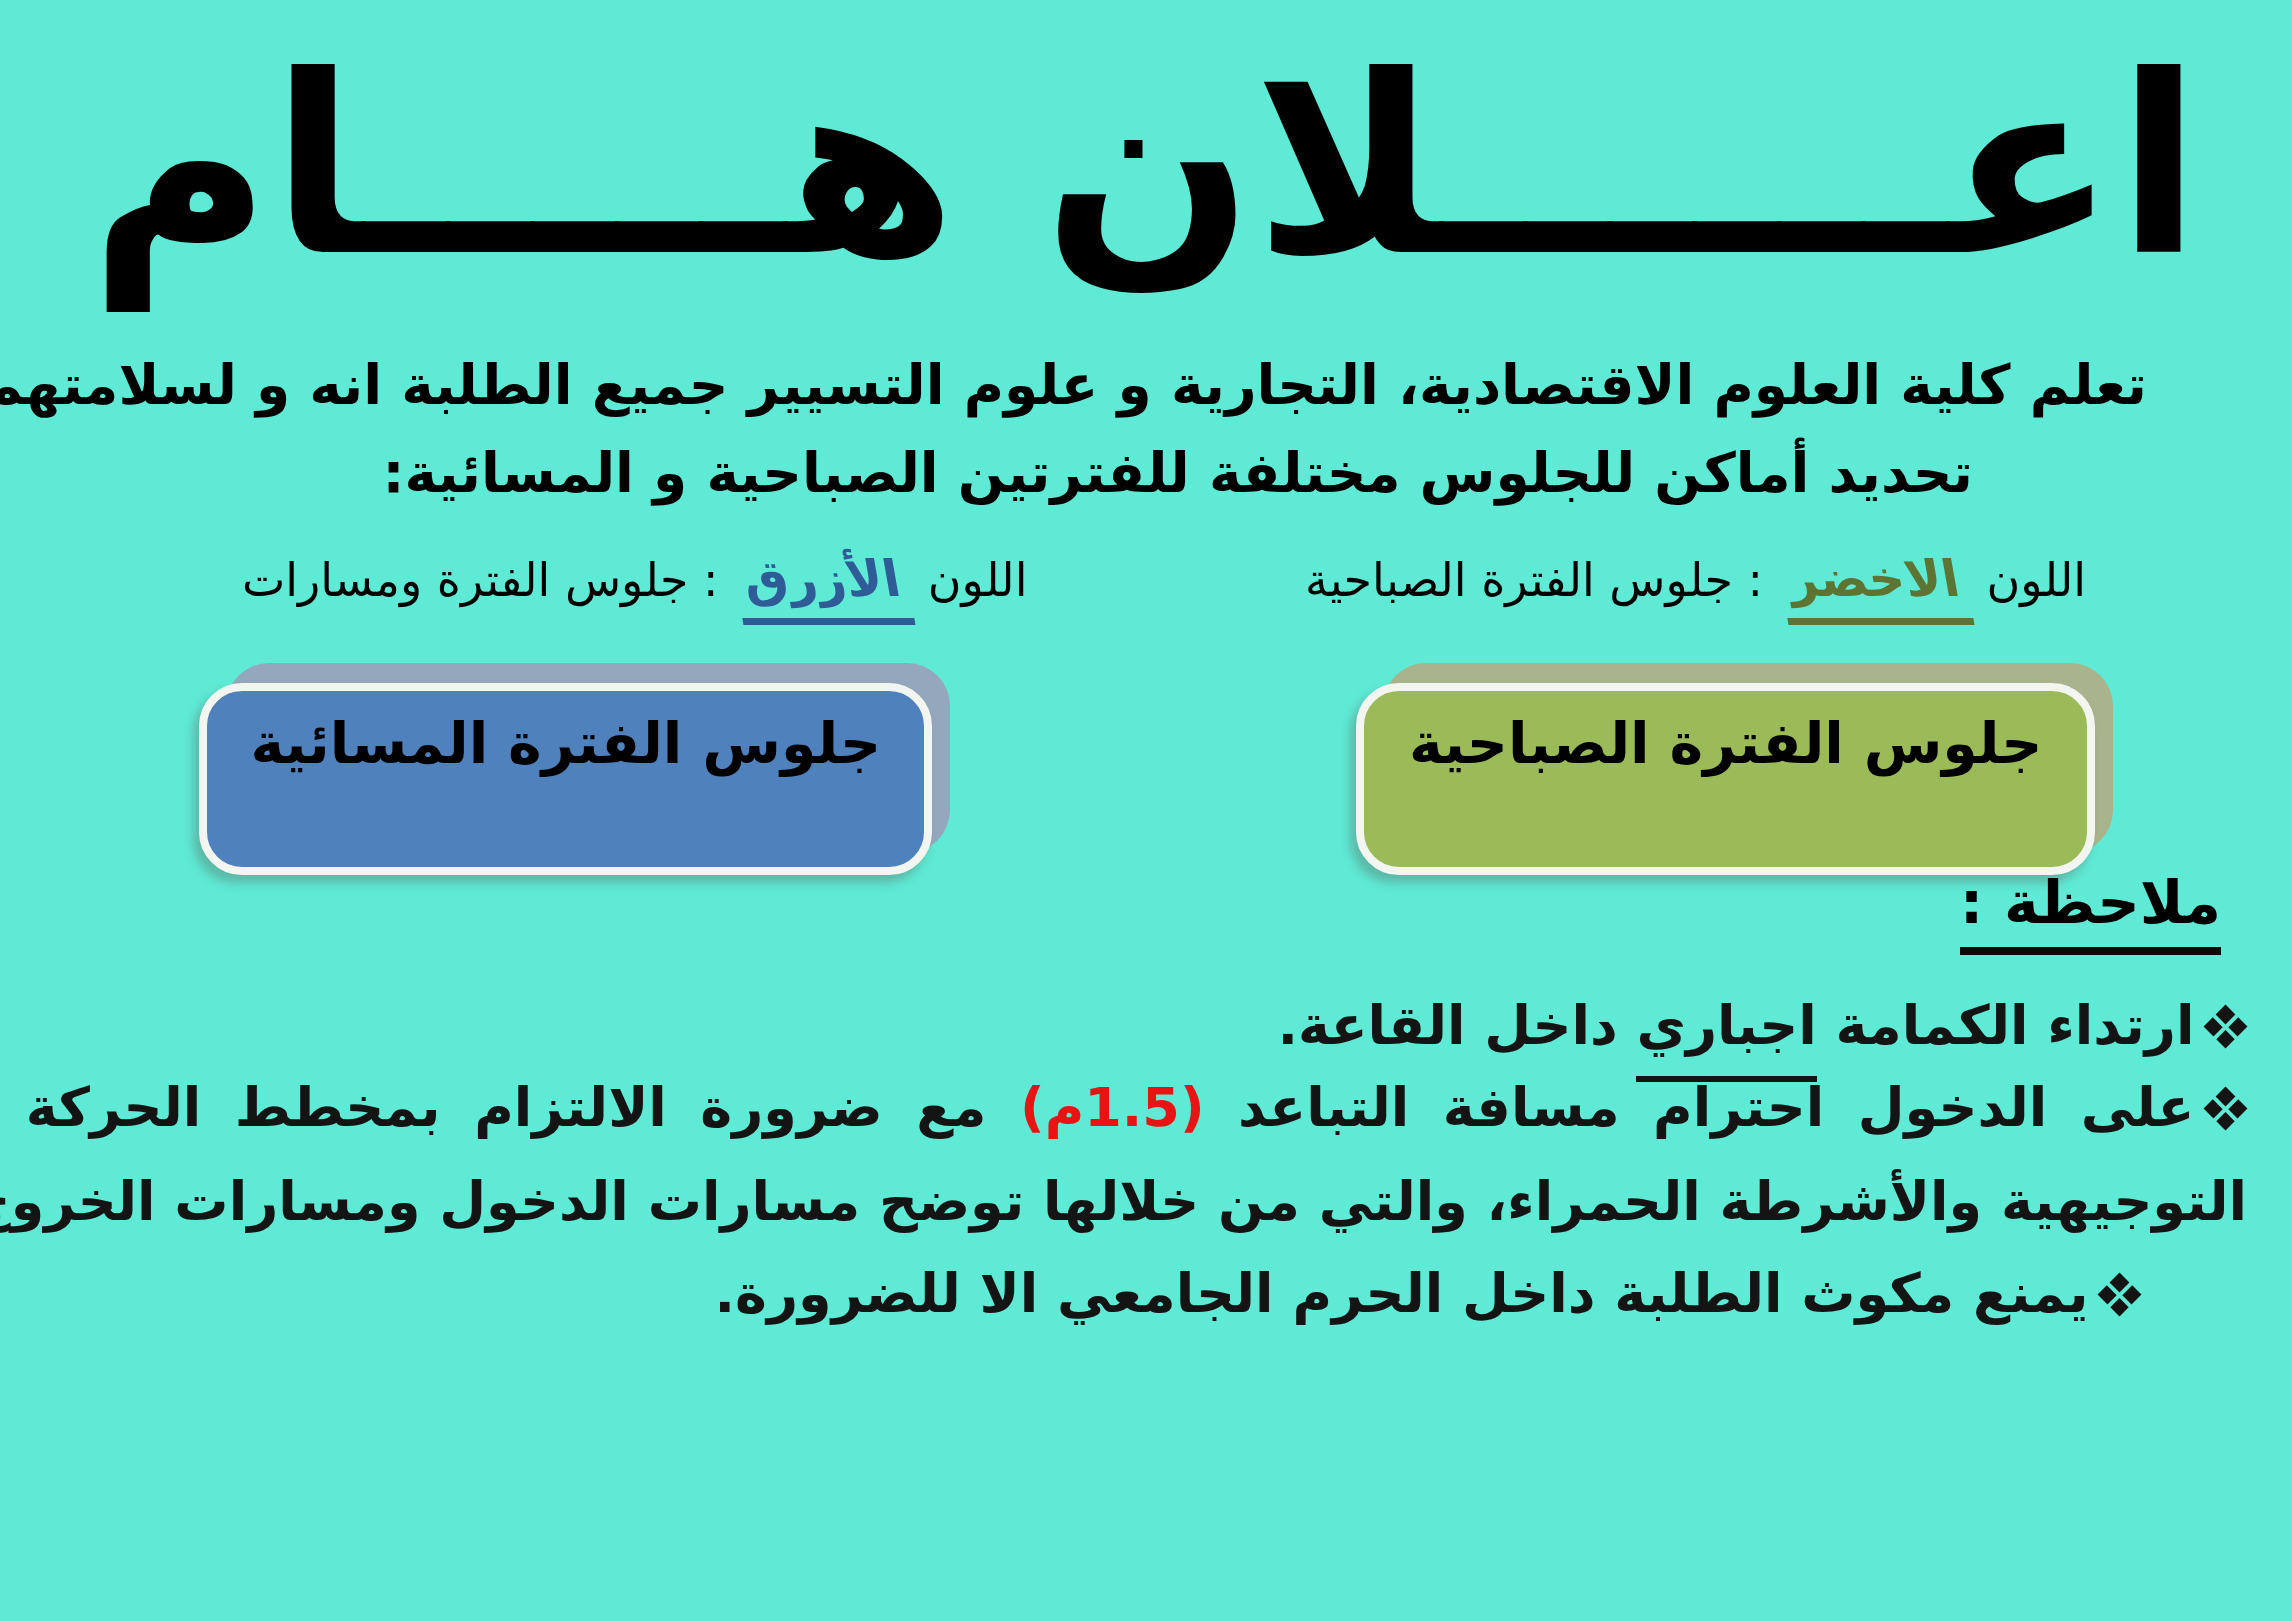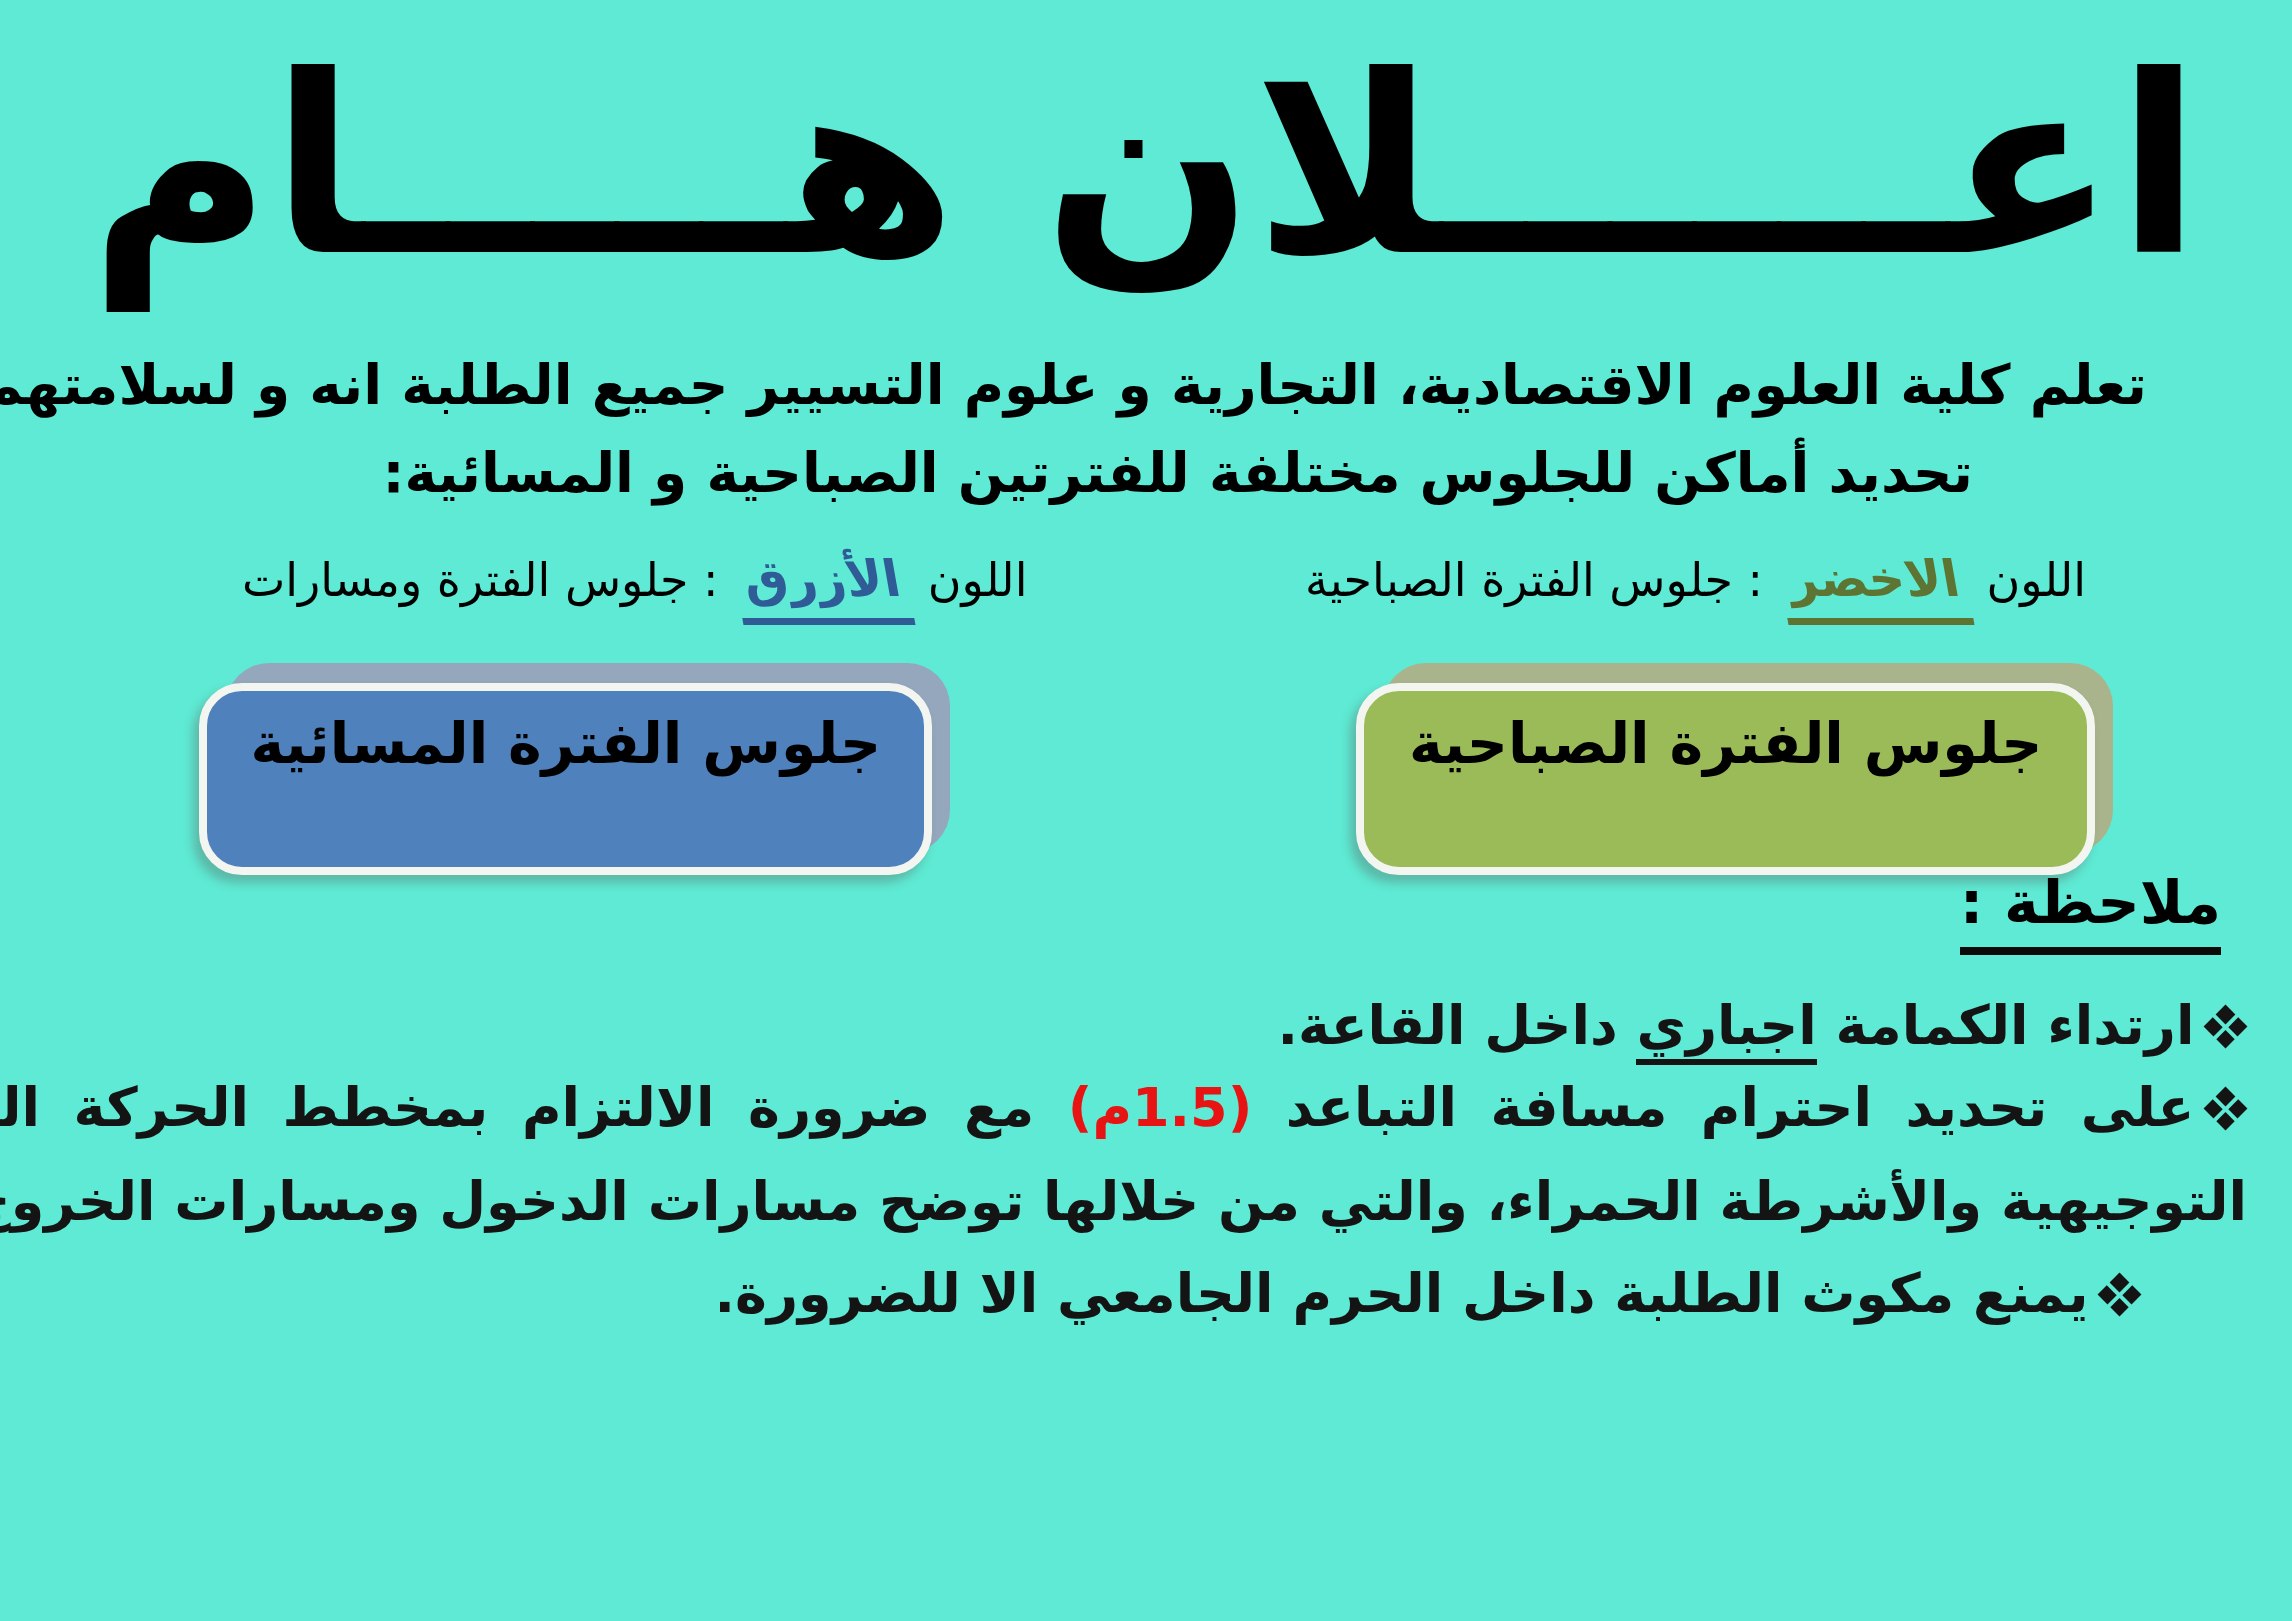--- a/index.html
+++ b/index.html
@@ -82,21 +82,21 @@
     font-size:54px;font-weight:700;color:#141414;
     white-space:nowrap;text-align:right;direction:rtl;
   }
   .b1{top:994px;}
   .b2a{top:1076px;word-spacing:14.7px;}
   .b2b{top:1170px;text-align:center;}
   .b3{top:1262px;padding-right:106px;}
   .emph-underline{
     display:inline-block;
     border-bottom:6.9px solid currentColor;
-    padding-bottom:2px;
+    padding-bottom:19px;
   }
   
   .dbullet{
     display:inline-block;position:relative;
     width:31px;height:31px;
     transform:rotate(45deg);
     margin:0 5.9px 5.9px 15.7px;
     vertical-align:middle;
   }
   .dbullet i{position:absolute;display:block;width:13.7px;height:13.7px;background:#141414;}
@@ -141,21 +141,21 @@
 
   <div class="note-heading">
     <span class="u">ملاحظة :</span>
   </div>
 
   <div class="bullet-line b1">
     <span class="dbullet"><i></i><i></i><i></i><i></i></span><span>ارتداء الكمامة </span><span class="emph-underline">اجباري</span><span> داخل القاعة.</span>
   </div>
 
   <div class="bullet-line b2a">
-    <span class="dbullet"><i></i><i></i><i></i><i></i></span><span>على تحديد احترام مسافة التباعد </span><span style="color: rgb(232, 20, 20);">(1.5م)</span><span> مع ضرورة الالتزام بمخطط الحركة المبين باللوحات</span>
+    <span class="dbullet"><i></i><i></i><i></i><i></i></span><span>على الدخول احترام مسافة التباعد </span><span style="color: rgb(232, 20, 20);">(1.5م)</span><span> مع ضرورة الالتزام بمخطط الحركة المبين باللوحات</span>
   </div>
 
   <div class="bullet-line b2b">التوجيهية والأشرطة الحمراء، والتي من خلالها توضح مسارات الدخول ومسارات الخروج.</div>
 
   <div class="bullet-line b3">
     <span class="dbullet"><i></i><i></i><i></i><i></i></span><span>يمنع مكوث الطلبة داخل الحرم الجامعي الا للضرورة.</span>
   </div>
 
 </div>
 

